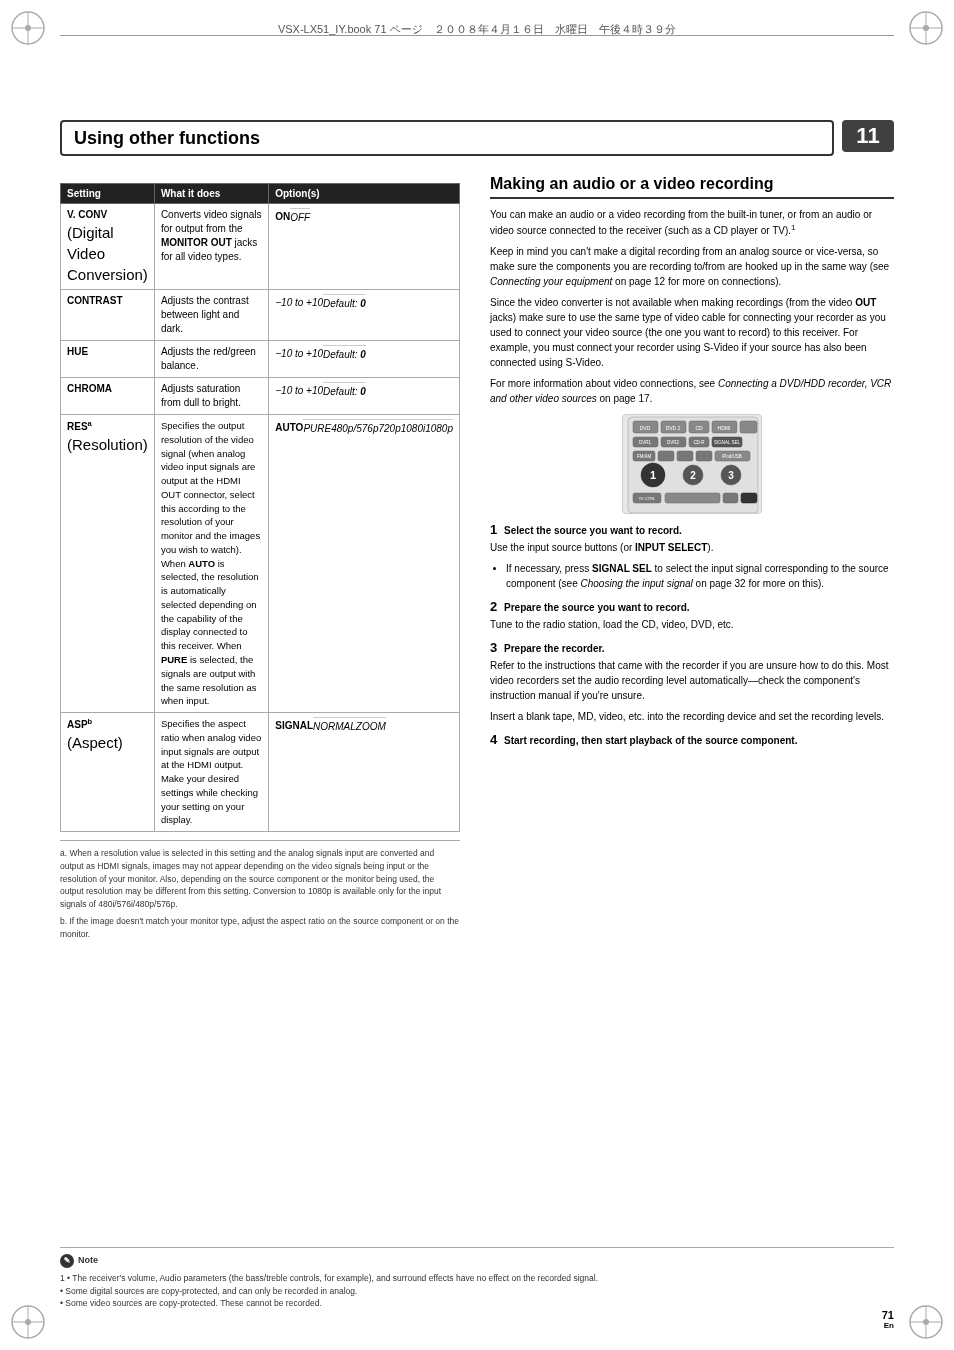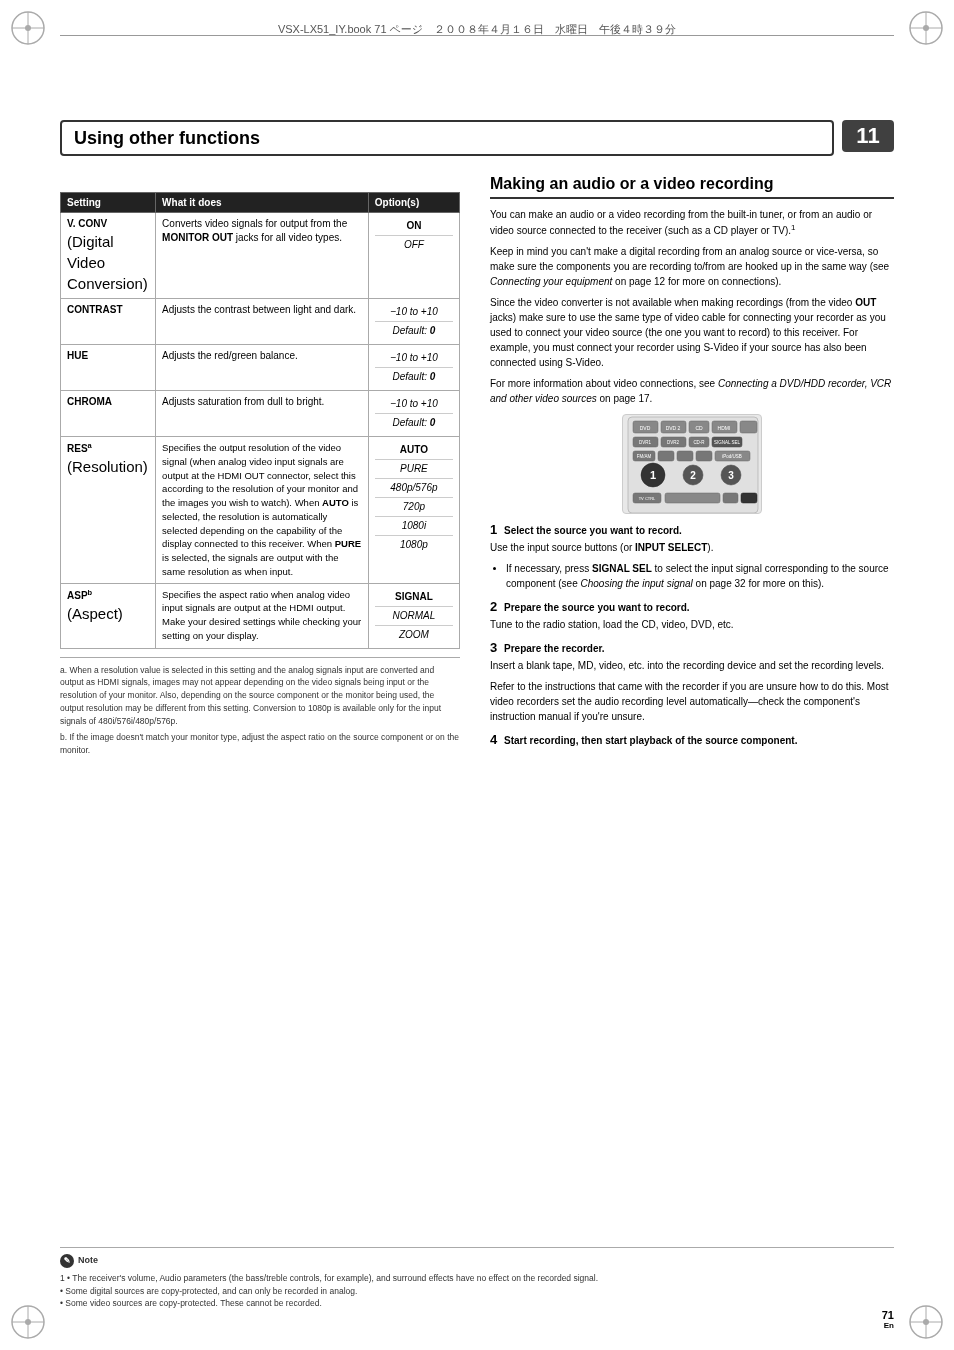--- a/index.html
+++ b/index.html
@@ -69,21 +69,21 @@
       align-items: center;
       padding-left: 12px;
       font-size: 18px;
       font-weight: bold;
       background: #fff;
     }
 
     
     .left-col {
       position: absolute;
-      top: 192px;
+      top: 183px;
       left: 60px;
       width: 400px;
     }
 
     
     .right-col {
       position: absolute;
       top: 175px;
       left: 490px;
       right: 60px;
@@ -232,21 +232,21 @@
     .page-en {
       font-size: 8px;
       text-align: right;
     }
 
     
     sup { vertical-align: super; font-size: 0.75em; }
 
     .option-group {
       display: flex;
-      flex-direction: column;
+      flex-direction: row;
     }
     .option-line {
       padding: 2px 0;
       border-top: 1px solid #ccc;
     }
     .option-line:first-child {
       border-top: none;
     }
     .opt-bold {
       font-weight: bold;
@@ -498,24 +498,24 @@
   </div>
   <p class="body-text">
     Tune to the radio station, load the CD, video, DVD, etc.
   </p>
 
   <div class="step-header" style="margin-top:8px">
     <span class="step-num">3</span>
     <span>Prepare the recorder.</span>
   </div>
   <p class="body-text">
+    Refer to the instructions that came with the recorder if you are unsure how to do this. Most video recorders set the audio recording level automatically—check the component's instruction manual if you're unsure.
+  </p>
+  <p class="body-text">
     Insert a blank tape, MD, video, etc. into the recording device and set the recording levels.
-  </p>
-  <p class="body-text">
-    Refer to the instructions that came with the recorder if you are unsure how to do this. Most video recorders set the audio recording level automatically—check the component's instruction manual if you're unsure.
   </p>
 
   <div class="step-header" style="margin-top:8px">
     <span class="step-num">4</span>
     <span><strong>Start recording, then start playback of the source component.</strong></span>
   </div>
 </div>
 
 <div class="note-box">
   <div class="note-label">

